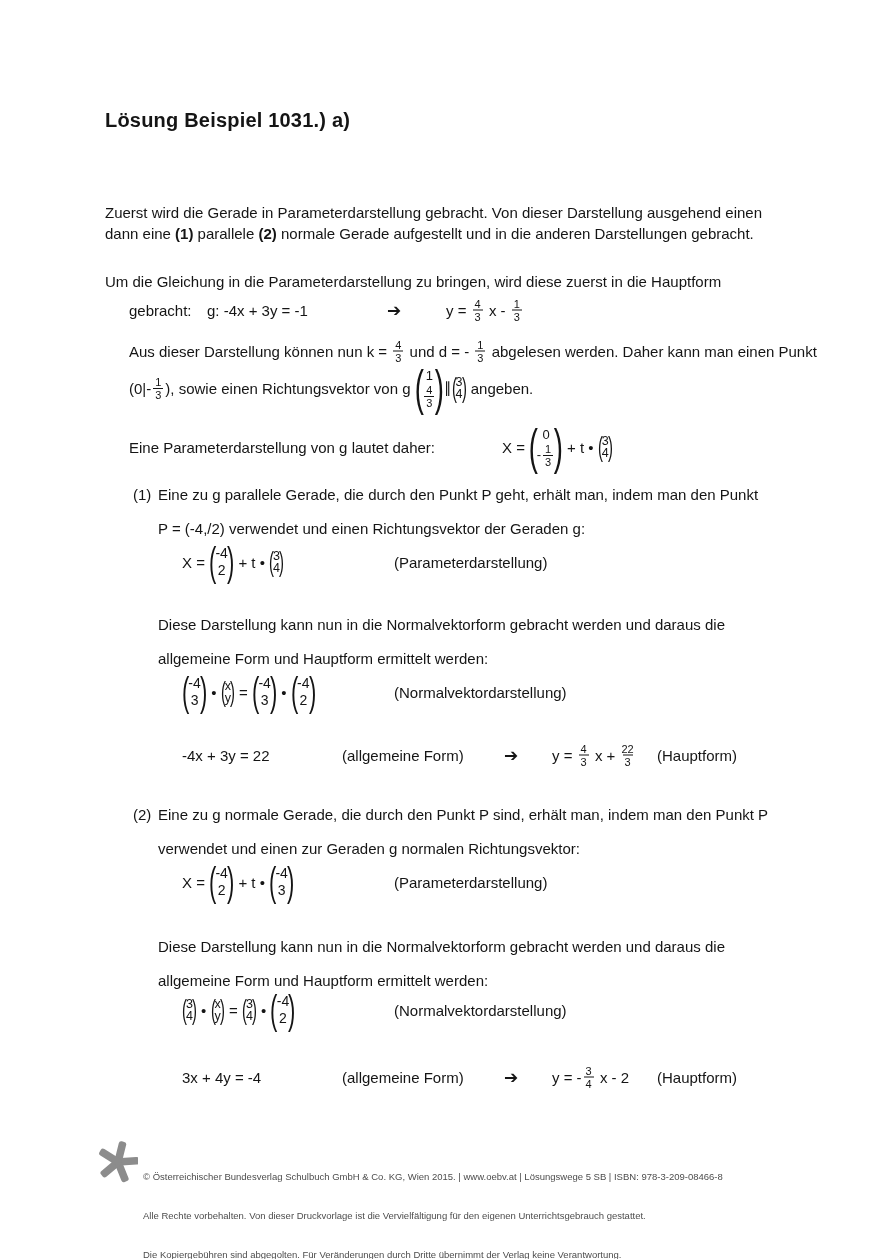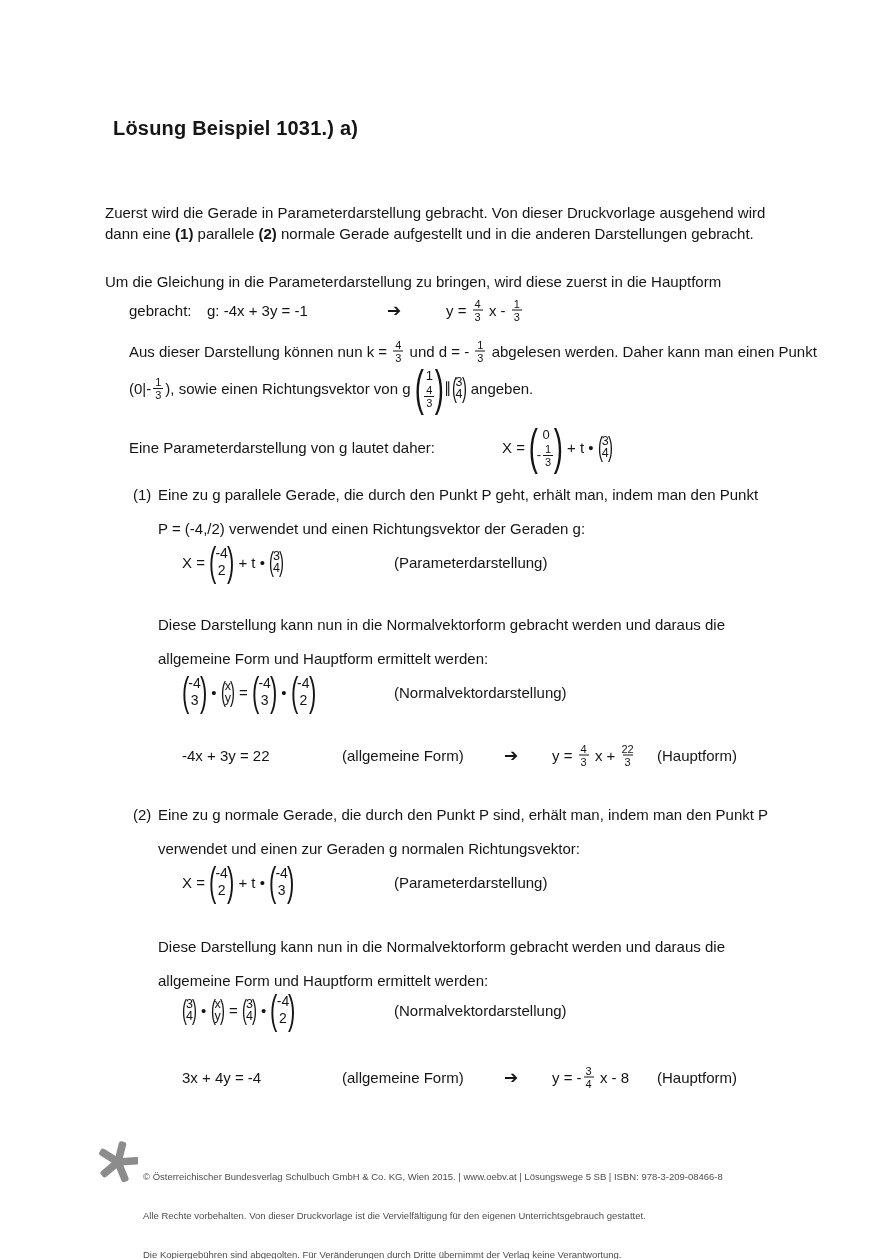--- a/index.html
+++ b/index.html
@@ -2,21 +2,21 @@
 <html><head>
 <meta charset="utf-8">
 <style>
   html,body { margin:0; padding:0; background:#ffffff; }
   .page {
     position:relative; width:890px; height:1259px; background:#ffffff;
     font-family:"Liberation Sans","DejaVu Sans",sans-serif;
     font-size:15px; color:#151515; overflow:hidden;
   }
   .title {
-    position:absolute; left:105px; top:109px; margin:8px;
+    position:absolute; left:105px; top:109px; margin:0;
     font-size:20px; font-weight:700; letter-spacing:0.2px;
   }
   .txt {
     position:absolute; left:105px; line-height:34px; white-space:pre;
   }
   .txt.indent { left:158px; }
   .item-line { position:absolute; left:133px; display:flex; line-height:34px; white-space:pre; }
   .item-line .inum { display:inline-block; width:25px; }
   .row { position:absolute; left:105px; width:720px; }
   .row.indent { left:158px; }
@@ -51,21 +51,21 @@
     font-size:9.5px; line-height:13px; color:#4d4d4d; white-space:pre;
   }
 </style>
 </head>
 <body>
 
 <div class="page">
 
   <h1 class="title">Lösung Beispiel 1031.) a)</h1>
 
-  <div class="txt" style="top:196px">Zuerst wird die Gerade in Parameterdarstellung gebracht. Von dieser Druckvorlage ausgehend wird</div>
+  <div class="txt" style="top:196px">Zuerst wird die Gerade in Parameterdarstellung gebracht. Von dieser Darstellung ausgehend einen</div>
   <div class="txt" style="top:217px"><span>dann eine </span><span class="b">(1)</span><span> parallele </span><span class="b">(2)</span><span> normale Gerade aufgestellt und in die anderen Darstellungen gebracht.</span></div>
 
   <div class="txt" style="top:265px">Um die Gleichung in die Parameterdarstellung zu bringen, wird diese zuerst in die Hauptform</div>
   <div class="row" style="top:288px;height:44px">
     <span class="g" style="left:0">gebracht:</span>
     <span class="g" style="left:78px">g: -4x + 3y = -1</span>
     <span class="g arrow" style="left:258px">➔</span>
     <span class="g" style="left:317px"><span>y = </span><span class="frac"><span class="n">4</span><span class="d">3</span></span><span> x - </span><span class="frac"><span class="n">1</span><span class="d">3</span></span></span>
   </div>
 
@@ -112,21 +112,21 @@
   <div class="txt indent" style="top:930px">Diese Darstellung kann nun in die Normalvektorform gebracht werden und daraus die</div>
   <div class="txt indent" style="top:964px">allgemeine Form und Hauptform ermittelt werden:</div>
   <div class="row indent" style="top:988px;height:44px">
     <span class="g" style="left:0"><span class="vec vec-s"><span class="p">(</span><span class="col"><span>3</span><span>4</span></span><span class="p">)</span></span><span> • </span><span class="vec vec-s"><span class="p">(</span><span class="col"><span>x</span><span>y</span></span><span class="p">)</span></span><span> = </span><span class="vec vec-s"><span class="p">(</span><span class="col"><span>3</span><span>4</span></span><span class="p">)</span></span><span> • </span><span class="vec vec-m"><span class="p">(</span><span class="col"><span>-4</span><span>2</span></span><span class="p">)</span></span></span>
     <span class="g" style="left:212px">(Normalvektordarstellung)</span>
   </div>
   <div class="row indent" style="top:1057px;height:40px">
     <span class="g" style="left:0">3x + 4y = -4</span>
     <span class="g" style="left:160px">(allgemeine Form)</span>
     <span class="g arrow" style="left:322px">➔</span>
-    <span class="g" style="left:370px"><span>y = -</span><span class="frac"><span class="n">3</span><span class="d">4</span></span><span> x - 8</span></span>
+    <span class="g" style="left:370px"><span>y = -</span><span class="frac"><span class="n">3</span><span class="d">4</span></span><span> x - 2</span></span>
     <span class="g" style="left:475px">(Hauptform)</span>
   </div>
 
   <div class="footer-logo">
     <svg width="40" height="42" viewBox="0 0 40 40" aria-hidden="true">
       <g fill="#8c8c8c" transform="rotate(14 20 20)">
         <rect x="16.2" y="-1" width="7.6" height="24" rx="2.6" transform="rotate(0 20 20)"></rect>
         <rect x="16.2" y="-1" width="7.6" height="24" rx="2.6" transform="rotate(72 20 20)"></rect>
         <rect x="16.2" y="-1" width="7.6" height="24" rx="2.6" transform="rotate(144 20 20)"></rect>
         <rect x="16.2" y="-1" width="7.6" height="24" rx="2.6" transform="rotate(216 20 20)"></rect>

